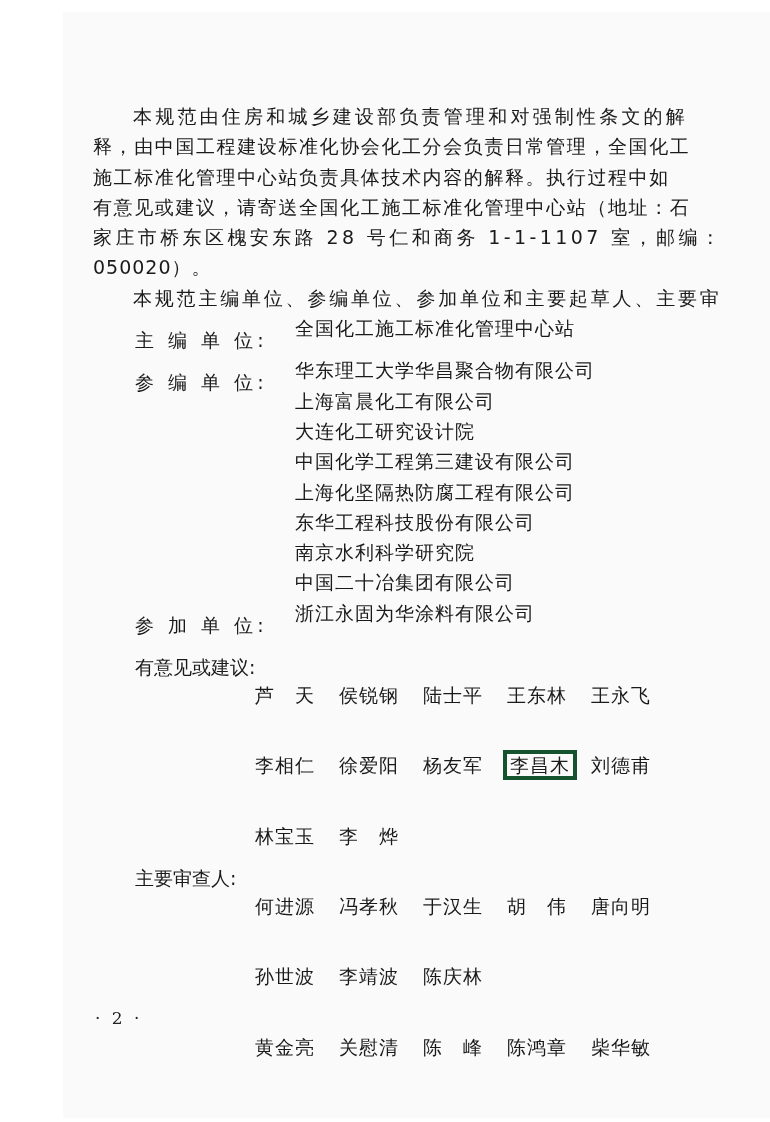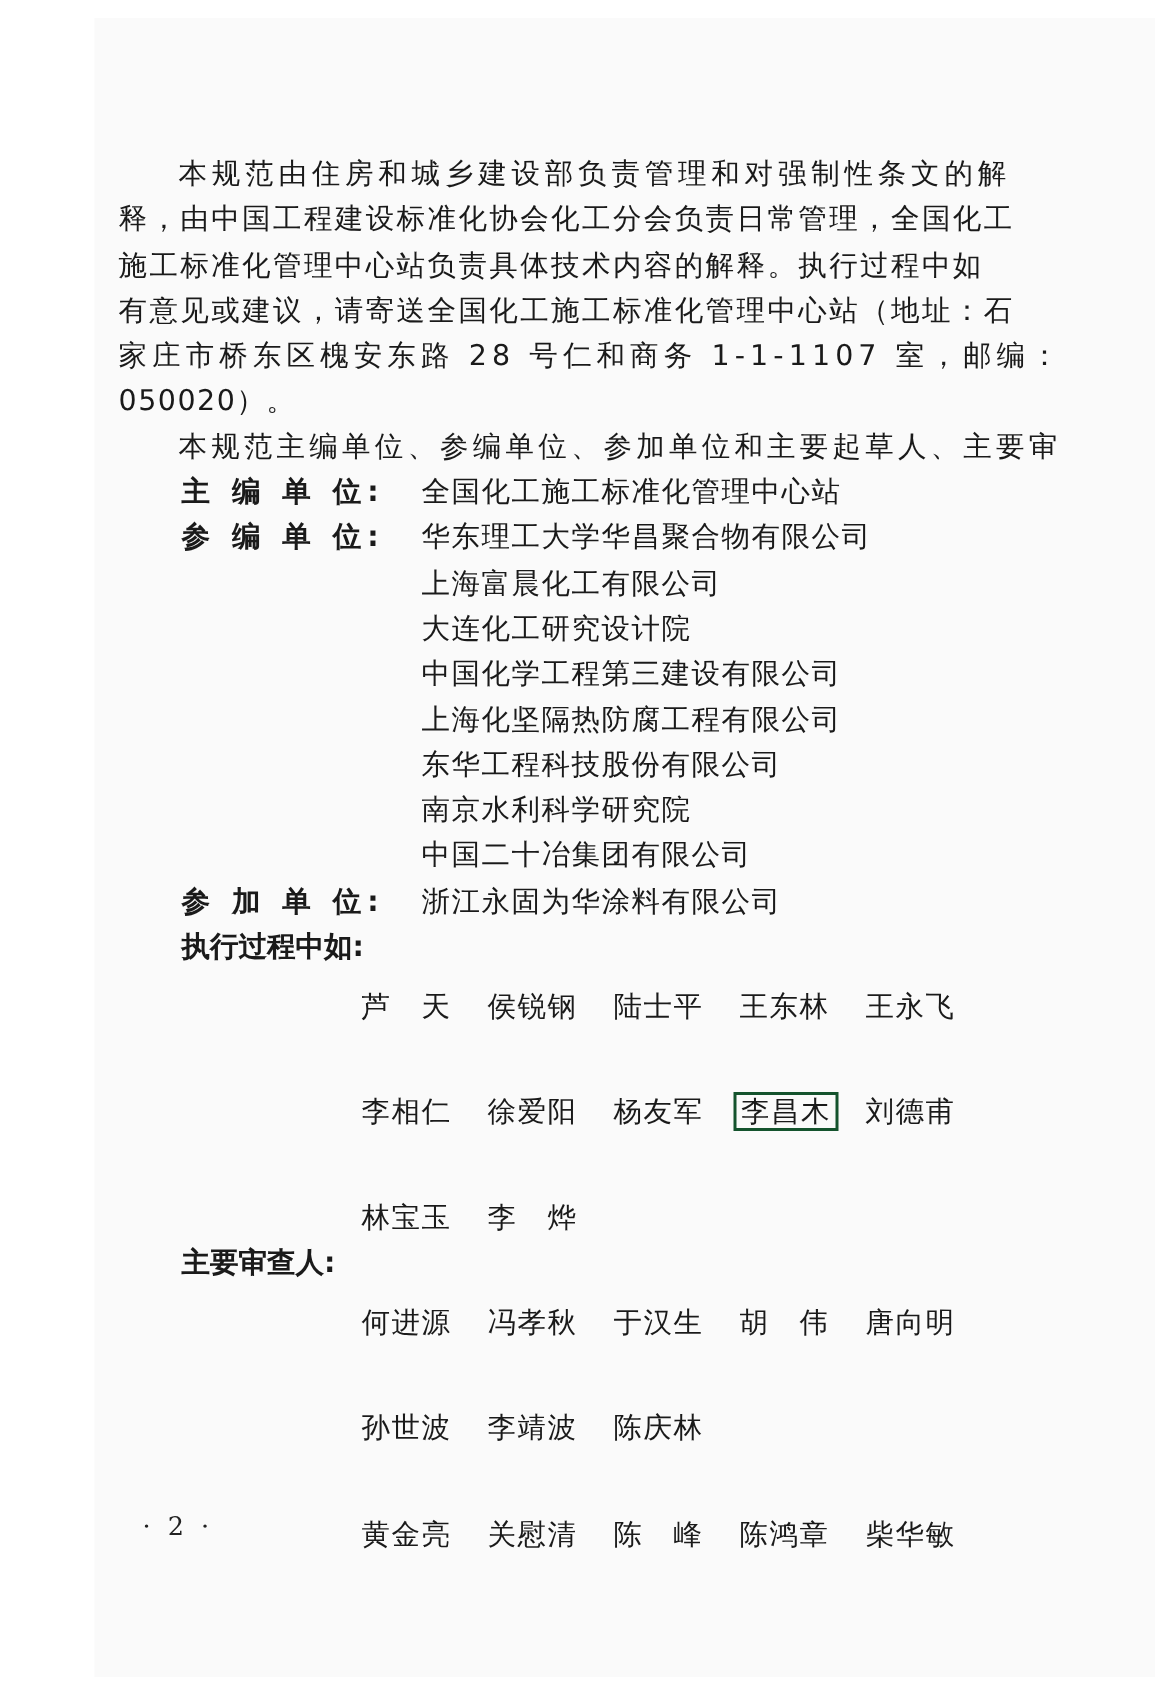--- a/index.html
+++ b/index.html
@@ -18,21 +18,21 @@
     .page {
       position: absolute;
       left: 63px;
       top: 12px;
       width: 707px;
       height: 1106px;
       background: #fafafa;
     }
     .content {
       position: absolute;
-      left: 79px;
+      left: 93px;
       top: 101px;
       width: 580px;
       font-size: 19px;
       line-height: 30.3px;
     }
     .para {
       margin: 0;
       text-align: justify;
       text-align-last: left;
       letter-spacing: 1.2px;
@@ -43,42 +43,43 @@
     }
     .para-line.first { padding-left: 40px; }
     .row {
       display: flex;
       padding-left: 42px;
       white-space: nowrap;
     }
     .label {
       width: 120px;
       flex: 0 0 120px;
-      font-weight: bold;
+      font-weight: normal;
       letter-spacing: 0;
+      margin-top: 12px;
     }
     .values {
       display: flex;
       flex-direction: column;
     }
     .value-line {
       letter-spacing: 1px;
       margin-left: 40px;
     }
     .name-row {
       display: flex;
       margin-top: 40px;
     }
     .name {
       width: 84px;
       flex: 0 0 84px;
       letter-spacing: 1px;
     }
     .name-boxed span {
-      border: 2px solid #14532d;
+      border: 4px solid #14532d;
       padding: 0 3px;
       margin-left: -4px;
     }
     .page-number {
       position: absolute;
       left: 95px;
       top: 1008px;
       font-family: "DejaVu Serif", serif;
       font-size: 17px;
       letter-spacing: 3px;
@@ -134,21 +135,21 @@
     <span class="label">
       <span style="letter-spacing:4px">参 加 单 位</span><span>:</span>
     </span>
     <div class="values">
       <span class="value-line">浙江永固为华涂料有限公司</span>
     </div>
   </div>
 
   <div class="row">
     <span class="label">
-      <span>执行过程中如</span><span>:</span>
+      <span>有意见或建议</span><span>:</span>
     </span>
     <div class="values">
       <div class="name-row">
         <span class="name">芦　天</span>
         <span class="name">侯锐钢</span>
         <span class="name">陆士平</span>
         <span class="name">王东林</span>
         <span class="name">王永飞</span>
       </div>
       <div class="name-row">

